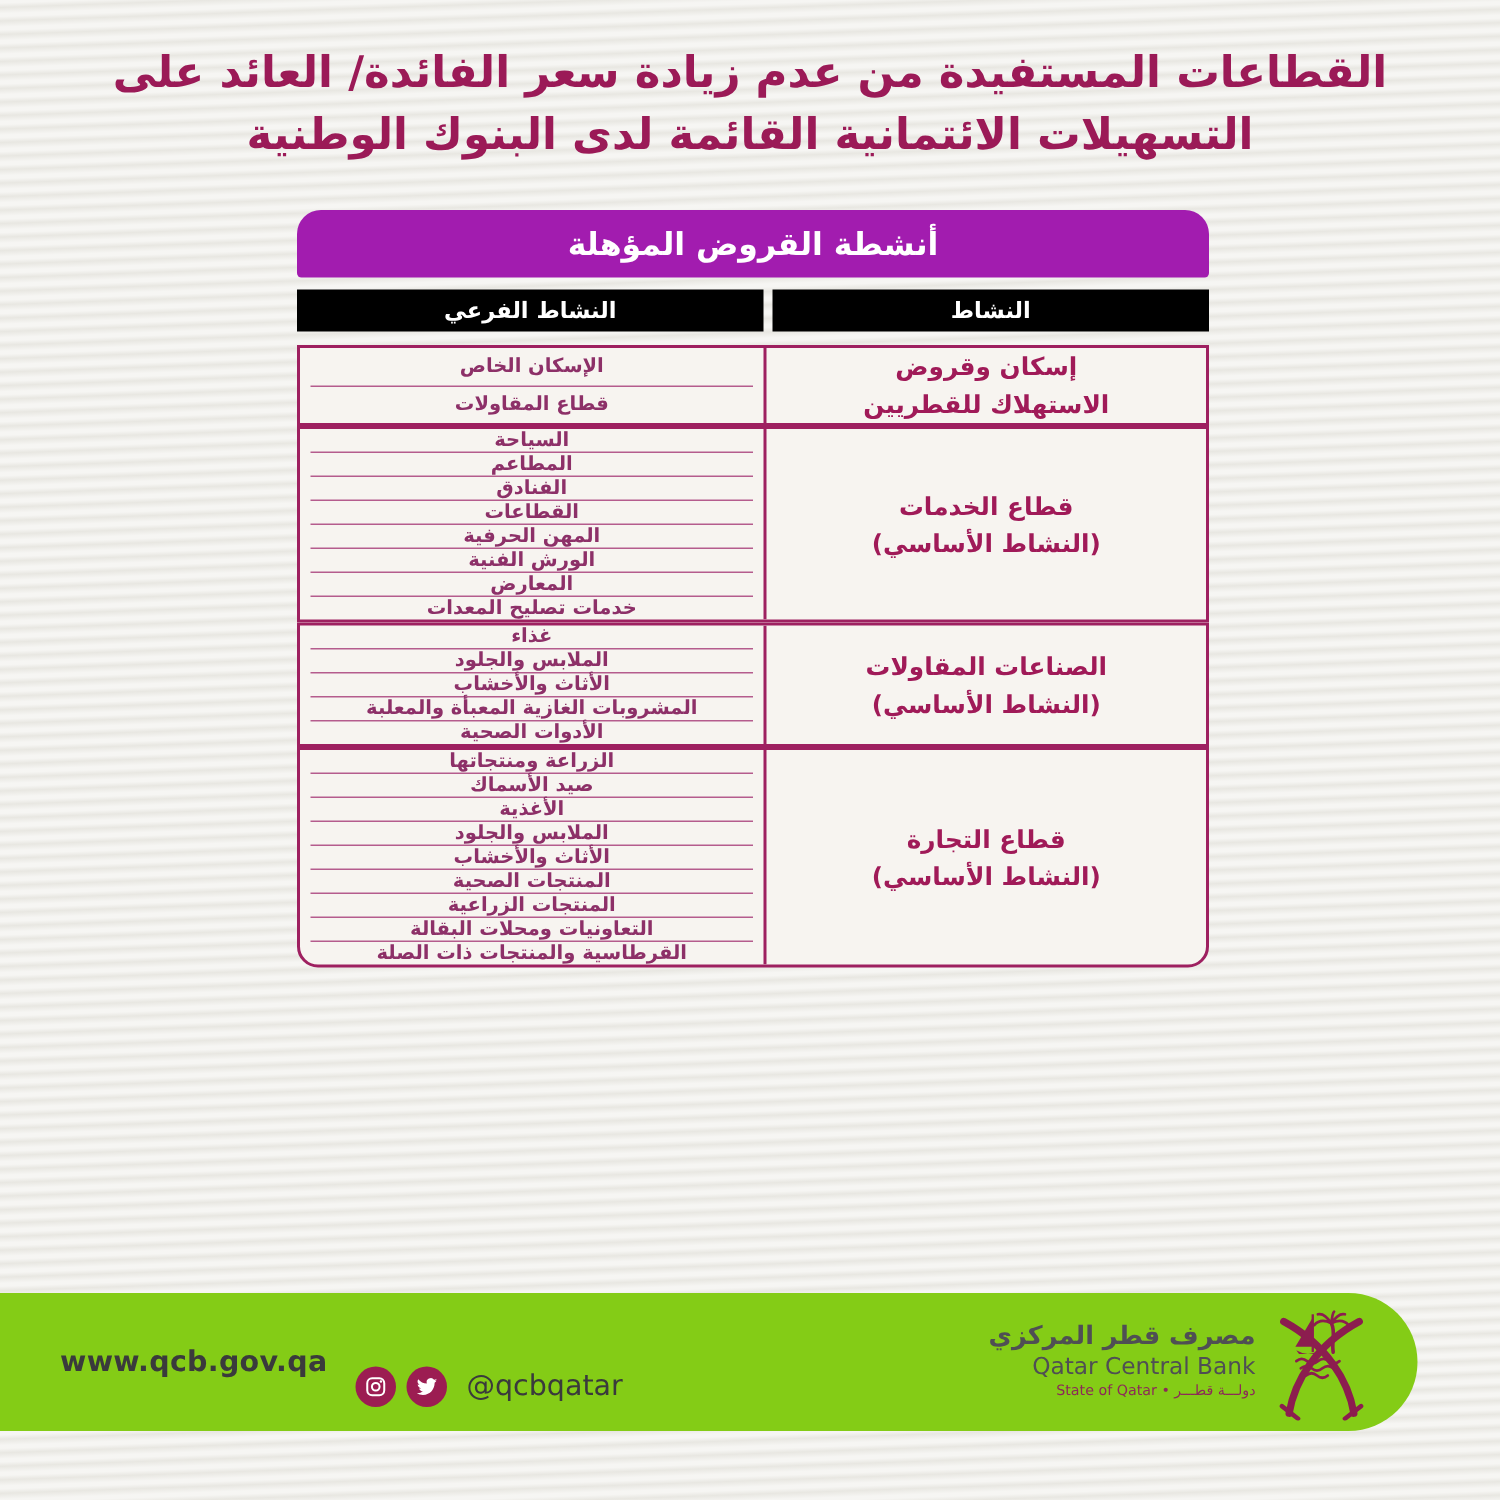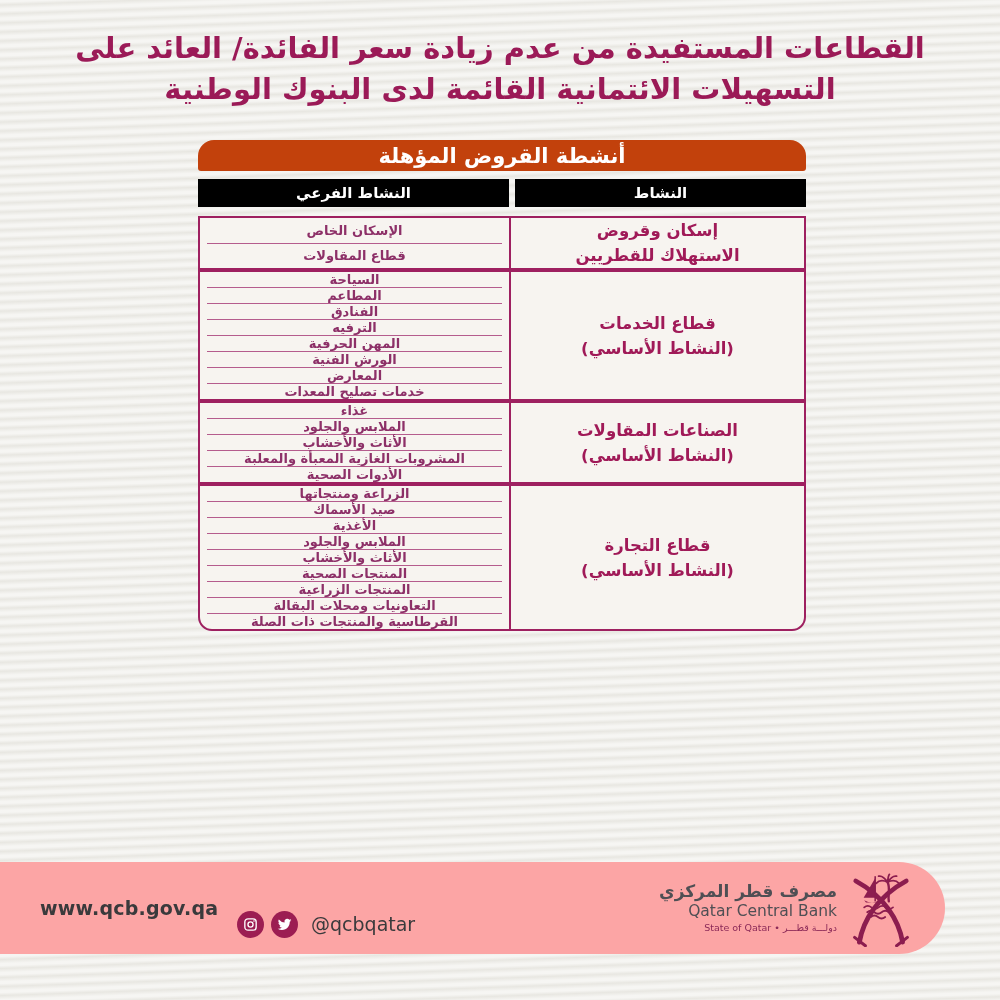--- a/index.html
+++ b/index.html
@@ -17,21 +17,21 @@
   .page-title {
     position:absolute; top:28px; left:60px; width:880px;
     text-align:center; color:#9b1a57; font-weight:bold;
     font-size:29px; line-height:41px;
   }
 
   
   .table-wrap { position:absolute; left:198px; top:140px; width:608px; }
 
   .tbl-header {
-    height:31px; background:#c2410c; color:#ffffff;
+    height:45px; background:#a21caf; color:#ffffff;
     border-radius:16px 16px 3px 3px;
     display:flex; align-items:center; justify-content:center;
     font-size:21px; font-weight:bold;
   }
 
   .col-headers { display:flex; margin-top:8px; height:28px; }
   .col-head {
     background:#000000; color:#ffffff; font-weight:bold; font-size:15px;
     display:flex; align-items:center; justify-content:center;
   }
@@ -59,21 +59,21 @@
   .actcol {
     flex:1; display:flex; flex-direction:column;
     align-items:center; justify-content:center;
     color:#a01a58; font-weight:bold; font-size:16.5px; line-height:25px;
     text-align:center;
   }
 
   
   .footer {
     position:absolute; left:0; top:862px; width:945px; height:92px;
-    background:#fca5a5; border-radius:0 46px 46px 0;
+    background:#84cc16; border-radius:0 46px 46px 0;
   }
   .site {
     position:absolute; left:40px; top:0; height:92px;
     display:flex; align-items:center;
     font-weight:bold; font-size:19px; color:#3a3a3c; letter-spacing:0.2px;
   }
   .social {
     position:absolute; left:237px; top:16px; height:92px;
     display:flex; align-items:center; gap:7px;
   }
@@ -120,21 +120,21 @@
         <div class="actcol" dir="rtl">
           <div>إسكان وقروض</div>
           <div>الاستهلاك للقطريين</div>
         </div>
       </div>
       <div class="group">
         <div class="subcol" dir="rtl">
           <div class="subrow">السياحة</div>
           <div class="subrow">المطاعم</div>
           <div class="subrow">الفنادق</div>
-          <div class="subrow">الترفيه</div>
+          <div class="subrow">القطاعات</div>
           <div class="subrow">المهن الحرفية</div>
           <div class="subrow">الورش الفنية</div>
           <div class="subrow">المعارض</div>
           <div class="subrow">خدمات تصليح المعدات</div>
         </div>
         <div class="actcol" dir="rtl">
           <div>قطاع الخدمات</div>
           <div>(النشاط الأساسي)</div>
         </div>
       </div>

